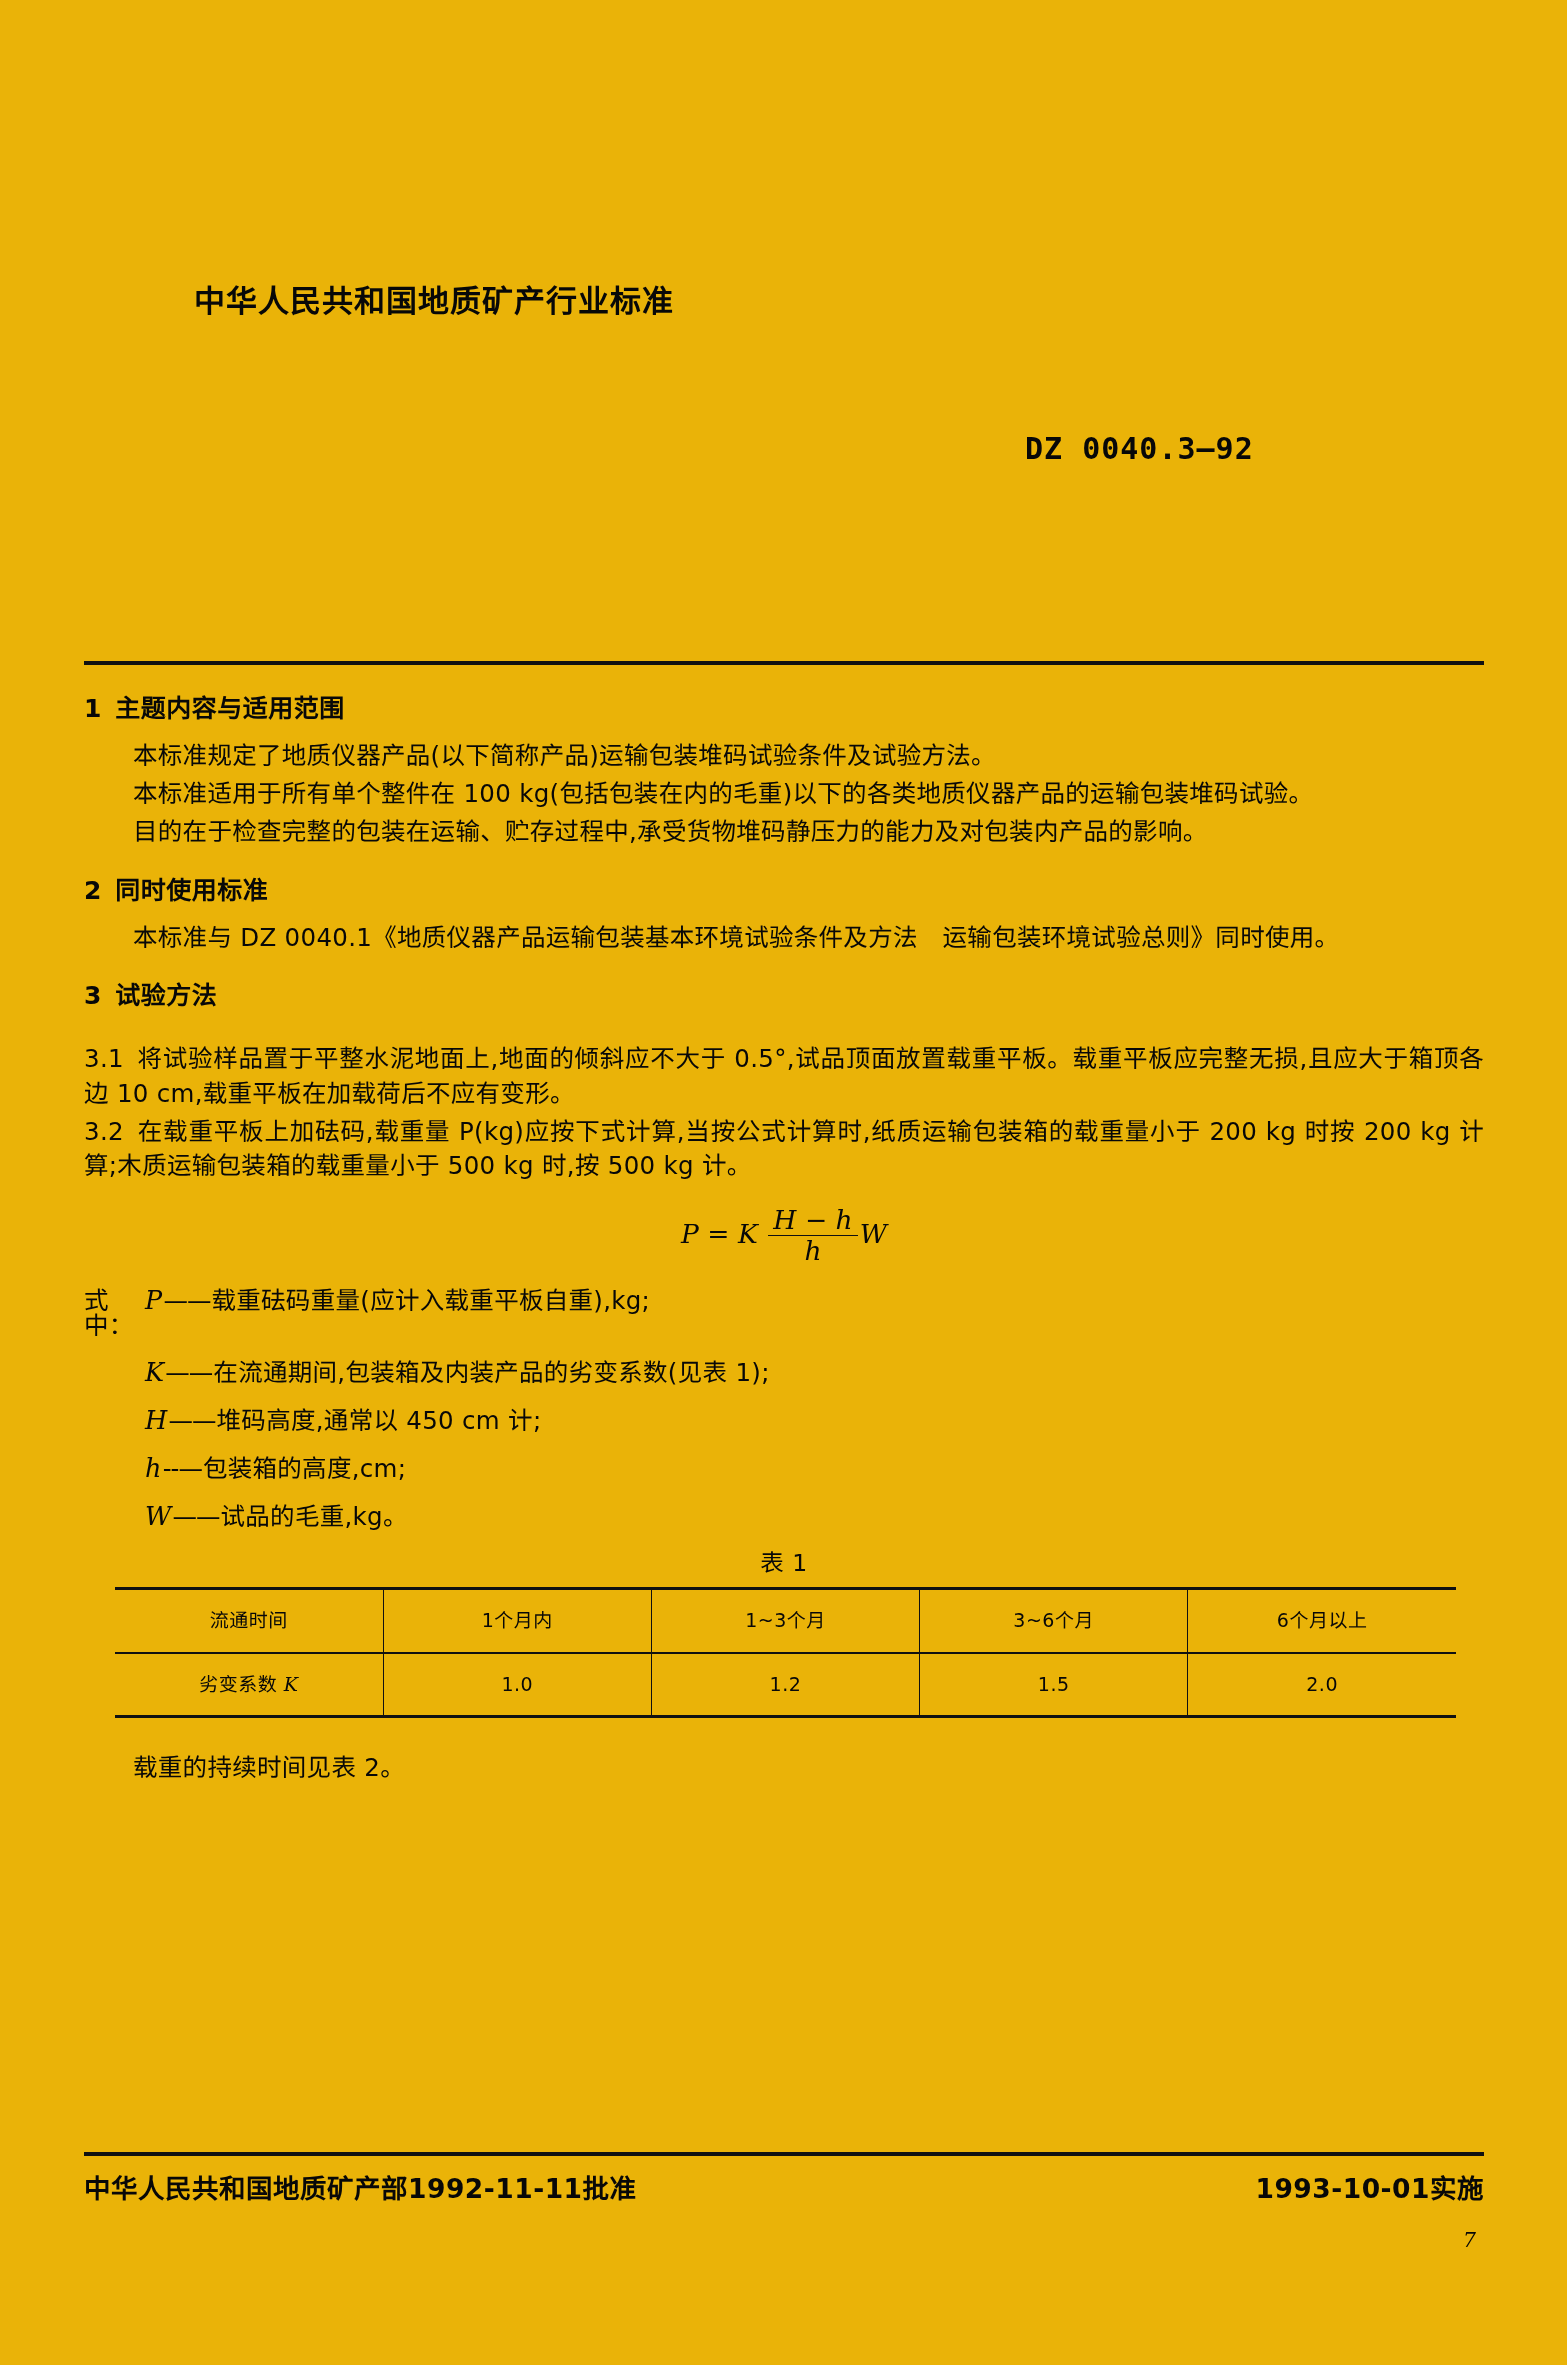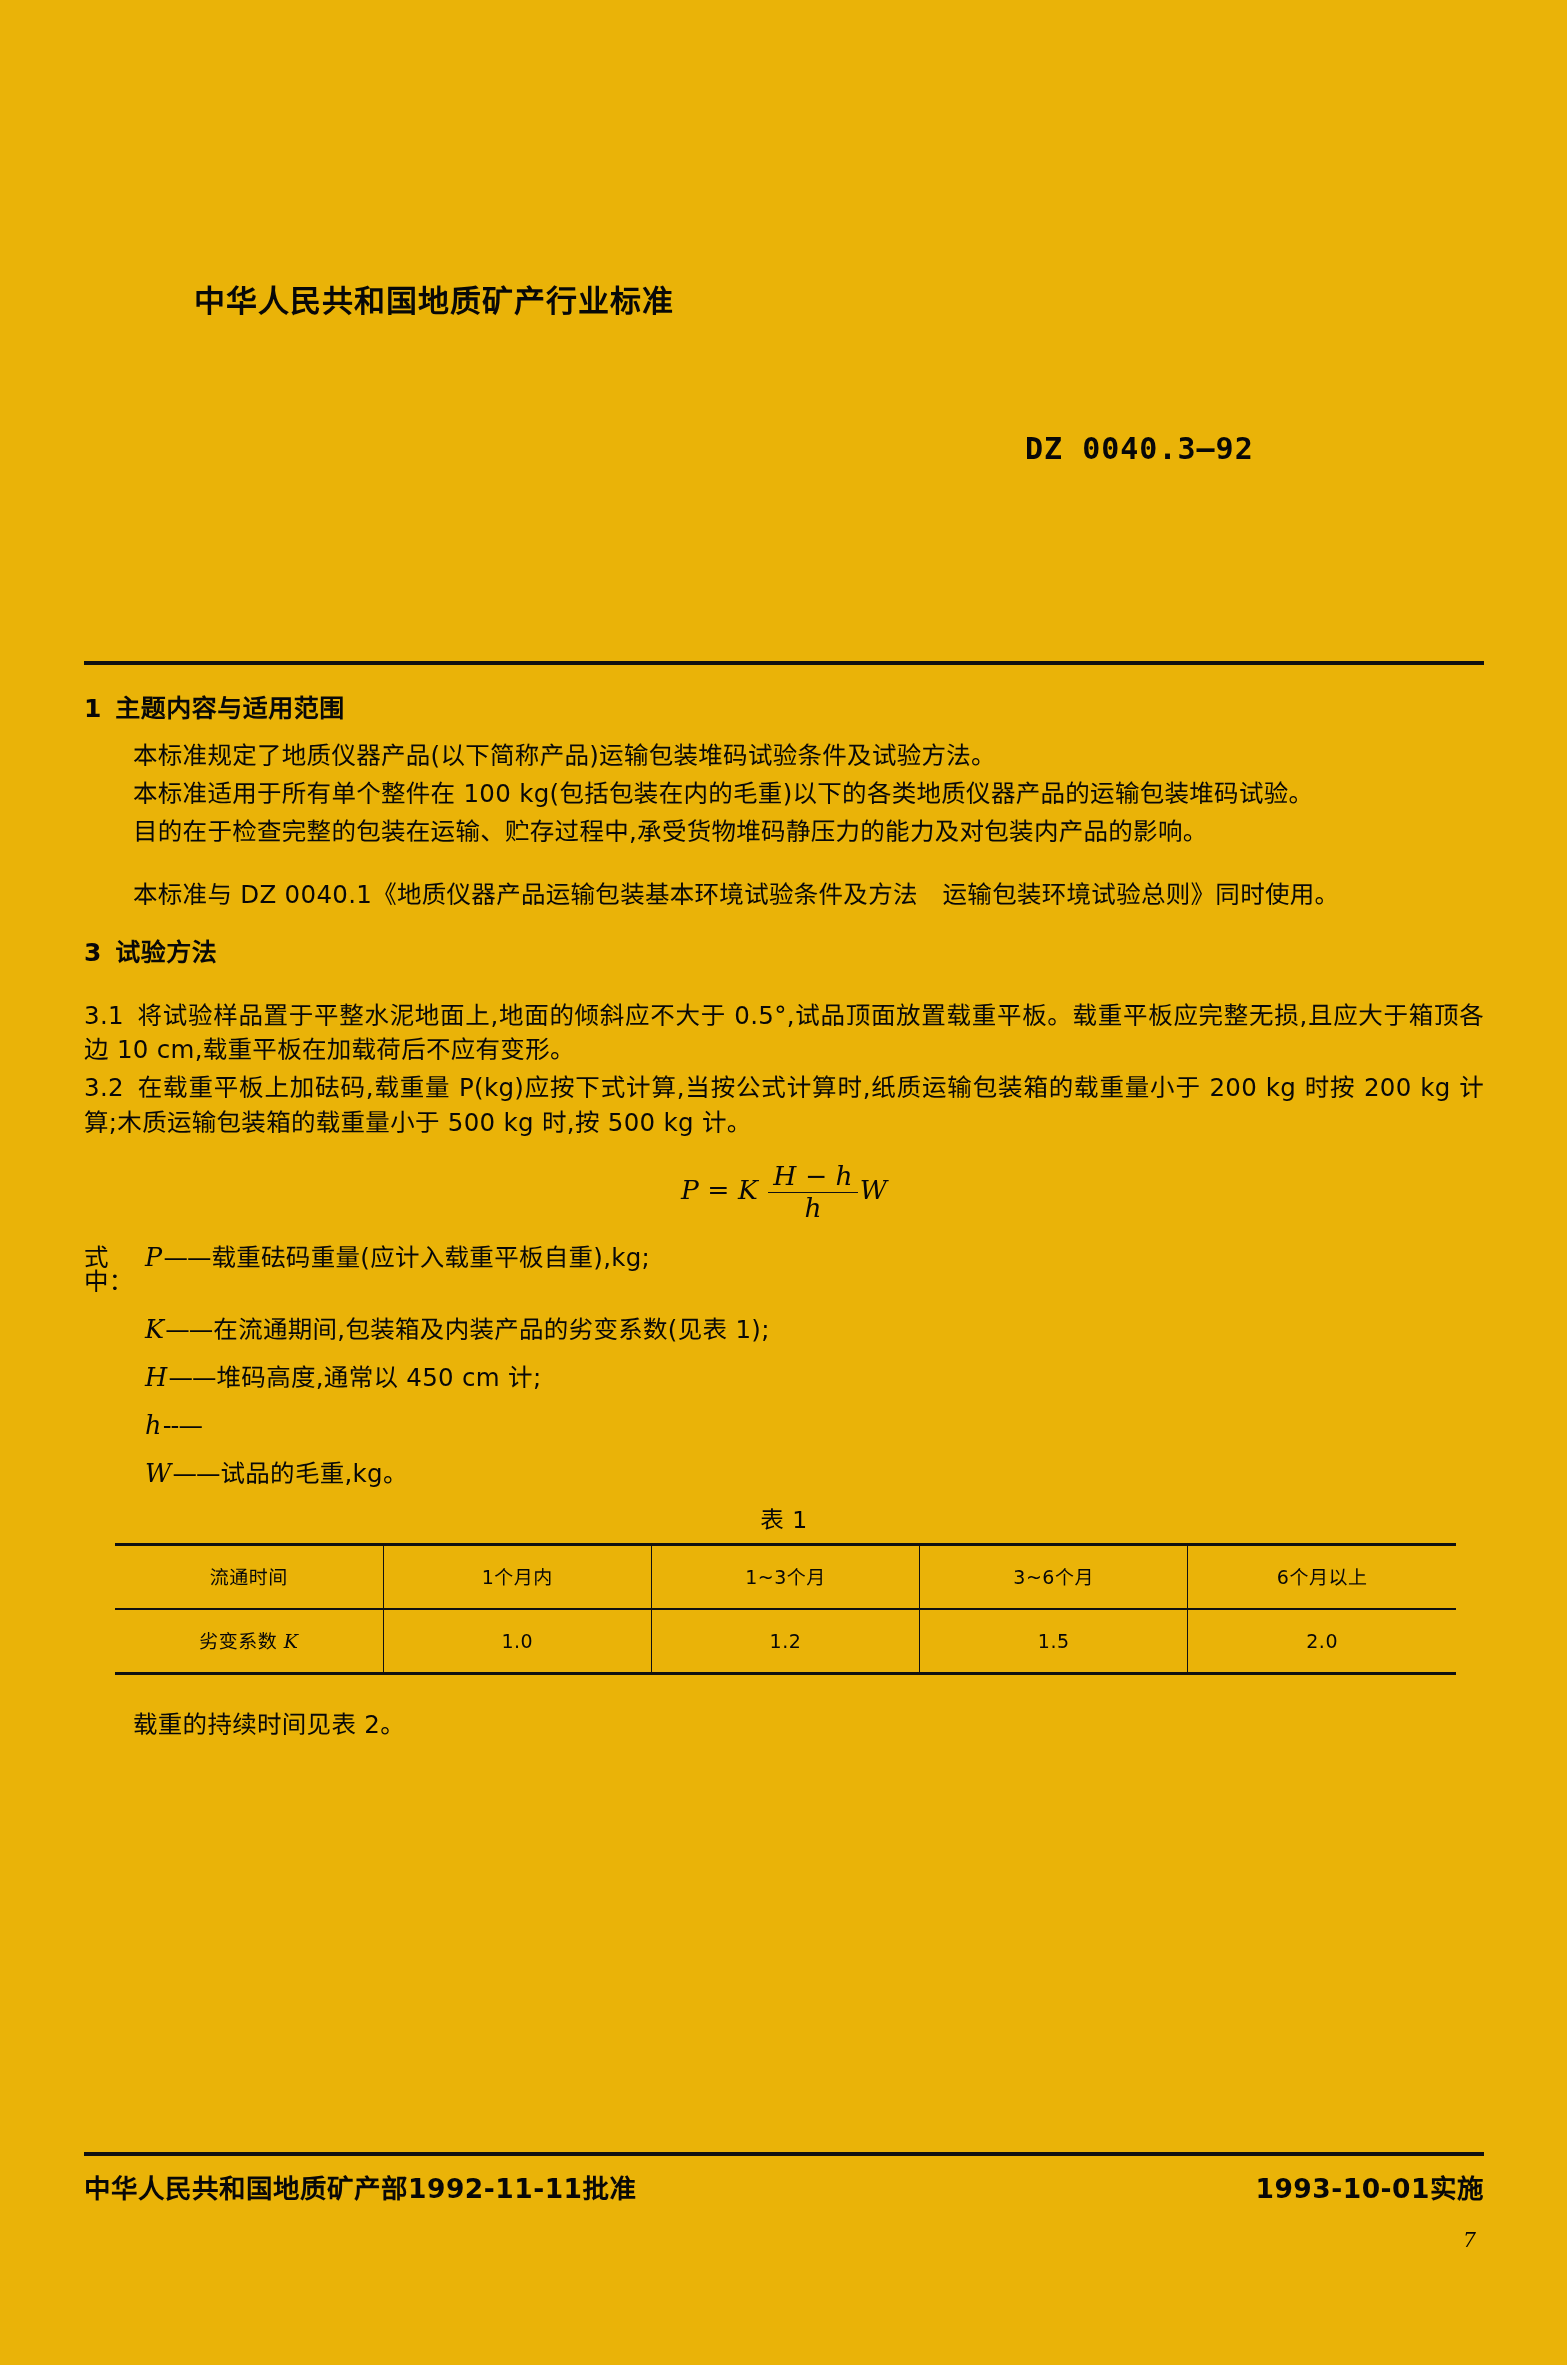--- a/index.html
+++ b/index.html
@@ -236,20 +236,23 @@
 
     <div class="sec-head">
       <span class="num">1</span><span>主题内容与适用范围</span>
     </div>
     <p class="para indent">本标准规定了地质仪器产品(以下简称产品)运输包装堆码试验条件及试验方法。</p>
     <p class="para indent">本标准适用于所有单个整件在 100 kg(包括包装在内的毛重)以下的各类地质仪器产品的运输包装堆码试验。</p>
     <p class="para indent">目的在于检查完整的包装在运输、贮存过程中,承受货物堆码静压力的能力及对包装内产品的影响。</p>
 
     <div class="gap-md"></div>
 
+    <div class="sec-head">
+      <span class="num">2</span><span>同时使用标准</span>
+    </div>
     <p class="para indent">本标准与 DZ 0040.1《地质仪器产品运输包装基本环境试验条件及方法　运输包装环境试验总则》同时使用。</p>
 
     <div class="gap-md"></div>
 
     <div class="sec-head">
       <span class="num">3</span><span>试验方法</span>
     </div>
 
     <div class="gap-sm"></div>
 
@@ -291,20 +294,21 @@
         <span class="lead"></span>
         <span class="sym">H</span>
         <span class="dash">——</span>
         <span class="txt">堆码高度,通常以 450 cm 计;</span>
       </div>
 
       <div class="where-row sub">
         <span class="lead"></span>
         <span class="sym">h</span>
         <span class="dash">--—</span>
+        <span class="txt">包装箱的高度,cm;</span>
       </div>
 
       <div class="where-row sub">
         <span class="lead"></span>
         <span class="sym">W</span>
         <span class="dash">——</span>
         <span class="txt">试品的毛重,kg。</span>
       </div>
 
     </div>

